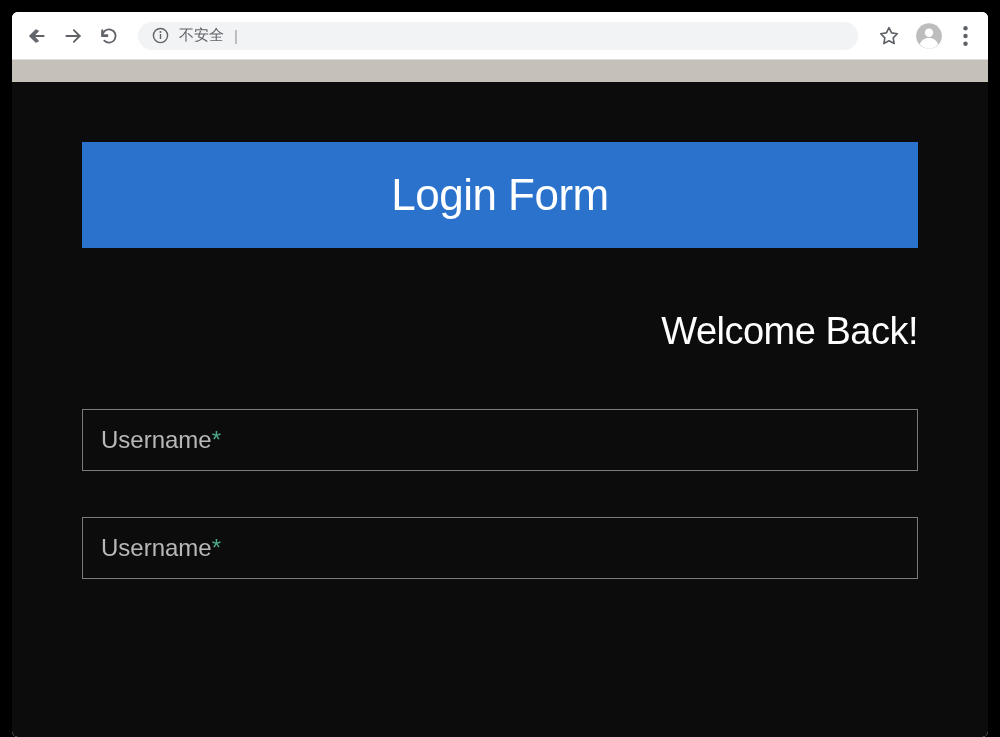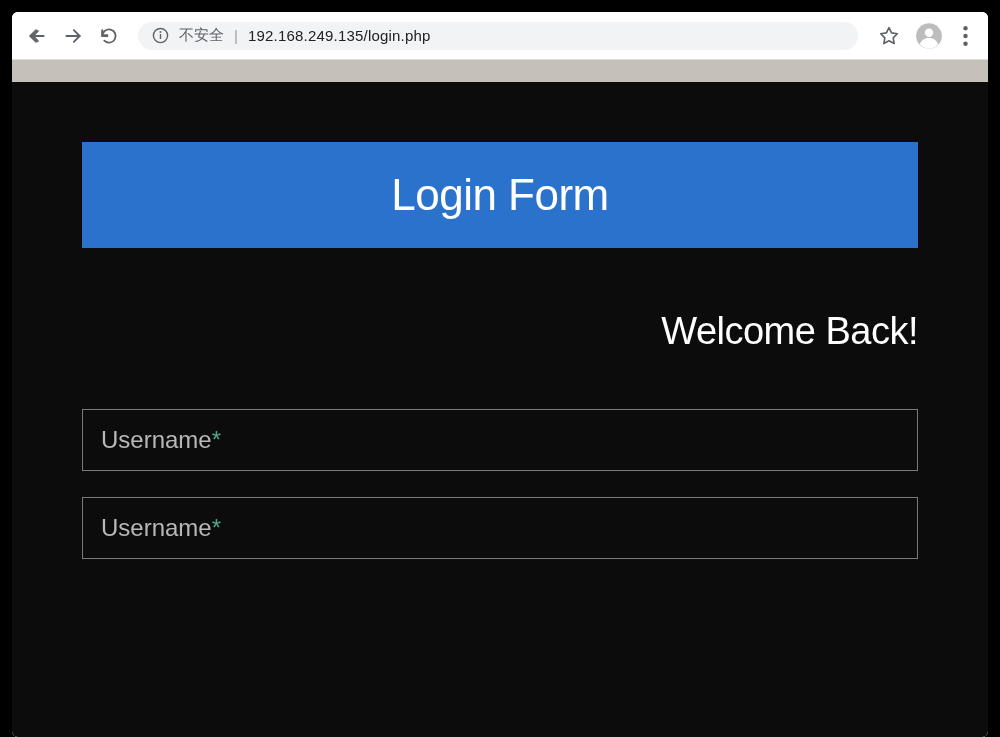--- a/index.html
+++ b/index.html
@@ -125,21 +125,21 @@
       text-align: right;
       font-size: 38px;
       font-weight: 400;
       margin-top: 62px;
       margin-bottom: 56px;
       letter-spacing: -0.5px;
     }
     .field-group {
       border: 1px solid #7a7a7a;
       padding: 16px 18px;
-      margin-bottom: 26px;
+      margin-bottom: 46px;
       position: relative;
     }
     .field-label {
       color: #b8b8b8;
       font-size: 24px;
       font-weight: 400;
     }
     .required-mark {
       color: #4ba88b;
       font-size: 24px;
@@ -185,21 +185,20 @@
     <div class="address-area">
       <span class="info-icon">
         <svg width="17" height="17" viewBox="0 0 24 24" fill="none" stroke="currentColor" stroke-width="2">
             <circle cx="12" cy="12" r="10"></circle>
             <line x1="12" y1="10" x2="12" y2="17"></line>
             <circle cx="12" cy="7" r="0.5" fill="currentColor"></circle>
           </svg>
       </span>
       <span class="insecure-text">不安全</span>
       <span class="divider">|</span>
-      <span class="url-text">192.168.249.135/login.php</span>
     </div>
     <div class="star-btn">
       <svg width="20" height="20" viewBox="0 0 24 24" fill="none" stroke="currentColor" stroke-width="2" stroke-linejoin="round">
           <polygon points="12 2 15.09 8.26 22 9.27 17 14.14 18.18 21.02 12 17.77 5.82 21.02 7 14.14 2 9.27 8.91 8.26 12 2"></polygon>
         </svg>
     </div>
     <div class="profile-btn">
       <svg viewBox="0 0 24 24" fill="#5f6368">
           <circle cx="12" cy="12" r="11" fill="#bdbdbd"></circle>
           <circle cx="12" cy="9.2" r="3.6" fill="#fff"></circle>

